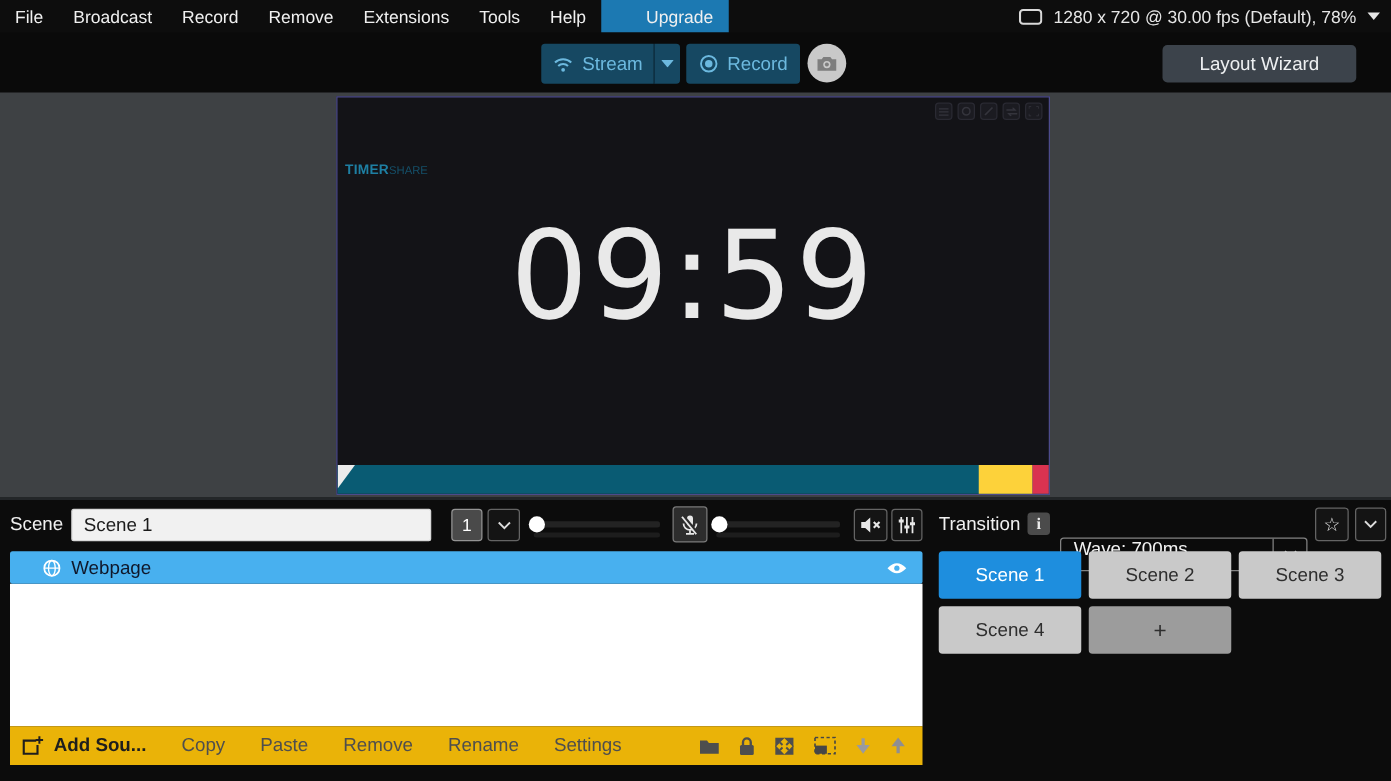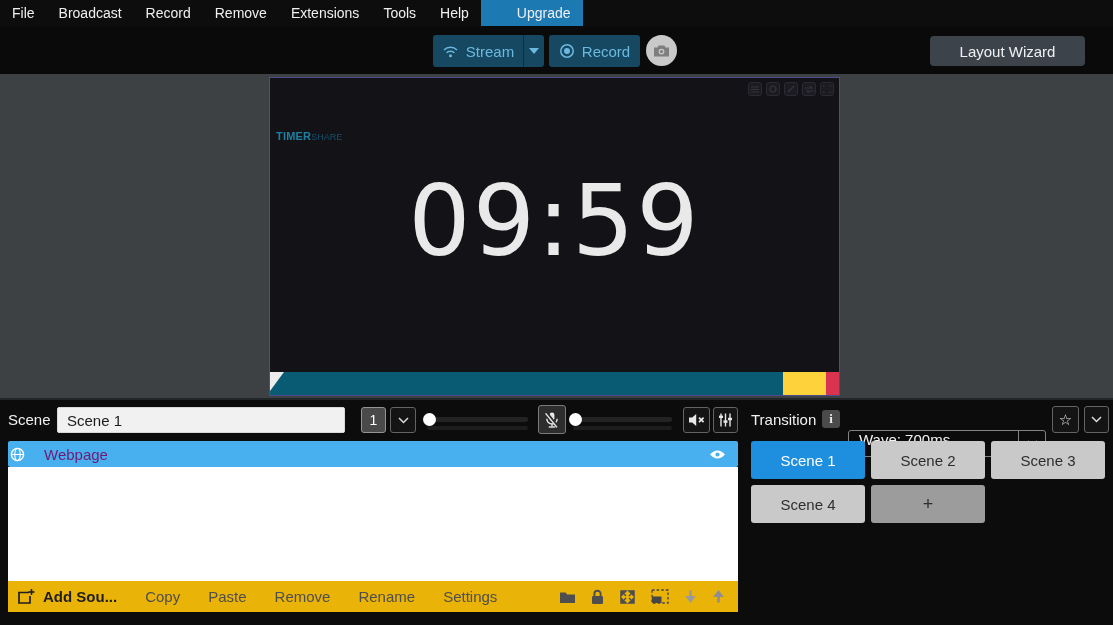--- a/index.html
+++ b/index.html
@@ -74,21 +74,21 @@
   .combo { position:absolute; left:848px; top:6px; width:198px; height:27px; background:#0b0b0b;
     border:1px solid #838383; border-radius:3px; display:flex; align-items:flex-start; color:#f2f2f2; font-size:15px;margin-top:24px; }
   .combo .combo-text { padding-left:10px; }
   .combo .combo-chev { margin-left:auto; width:27px; height:100%; border-left:1px solid #838383;
     display:flex; align-items:center; justify-content:center; }
   .star-btn { left:1052px; top:6px; width:27px; height:27px; font-size:15px; }
   .chev2 { left:1084px; top:6px; width:25px; height:27px; }
   
   .source-panel { position:absolute; left:8px; top:41px; width:730px; }
   .source-row { height:26px; background:#48b0ef; border-radius:2px; display:flex; align-items:center;
-    color:#701a75; font-size:15px; gap:19px; padding-left:2px; position:relative; }
+    color:#0f172a; font-size:15px; gap:8px; padding-left:26px; position:relative; }
   .eye-wrap { position:absolute; right:12px; top:0; height:100%; display:flex; align-items:center; }
   .source-list { height:114px; background:#ffffff; }
   .source-toolbar { height:31px; background:#eab308; display:flex; align-items:center; font-size:15px; color:#4e4e4e; }
   .add-group { display:flex; align-items:center; gap:8px; margin-left:9px; color:#1e1e1e; font-weight:bold; }
   .tb-action { margin-left:28px; }
   .tb-icons { margin-left:auto; display:flex; align-items:center; gap:15px; padding-right:13px; }
   
   .scene-grid { position:absolute; left:751px; top:41px; display:grid;
     grid-template-columns:repeat(3,114px); grid-auto-rows:38px; gap:6px; }
   .scene-btn { background:#c9c9c9; color:#2e2e2e; border-radius:3px; font-size:15px;
@@ -103,20 +103,29 @@
 
   <div class="menubar">
     <div class="menu-item">File</div>
     <div class="menu-item">Broadcast</div>
     <div class="menu-item">Record</div>
     <div class="menu-item">Remove</div>
     <div class="menu-item">Extensions</div>
     <div class="menu-item">Tools</div>
     <div class="menu-item">Help</div>
     <div class="menu-item upgrade">Upgrade</div>
+    <div class="menubar-right">
+      <span style="display:flex;">
+        <svg width="19" height="13" viewBox="0 0 19 13">
+            <rect x="1" y="1" width="17" height="11" rx="2.5" fill="none" stroke="#d9d9d9" stroke-width="1.7"></rect>
+          </svg>
+      </span>
+      <span>1280 x 720 @ 30.00 fps (Default), 78%</span>
+      <span class="caret-down"></span>
+    </div>
   </div>
 
   <div class="toolbar2">
     <div class="stream-group">
       <div class="tealbtn btn-stream">
         <span style="display:flex;">
           <svg width="17" height="13" viewBox="0 0 17 13">
             <path d="M2 5 A9.2 9.2 0 0 1 15 5" fill="none" stroke="#6cb9df" stroke-width="1.6"></path>
             <path d="M4.6 7.8 A5.6 5.6 0 0 1 12.4 7.8" fill="none" stroke="#6cb9df" stroke-width="1.6"></path>
             <circle cx="8.5" cy="10.8" r="1.5" fill="#6cb9df"></circle>

